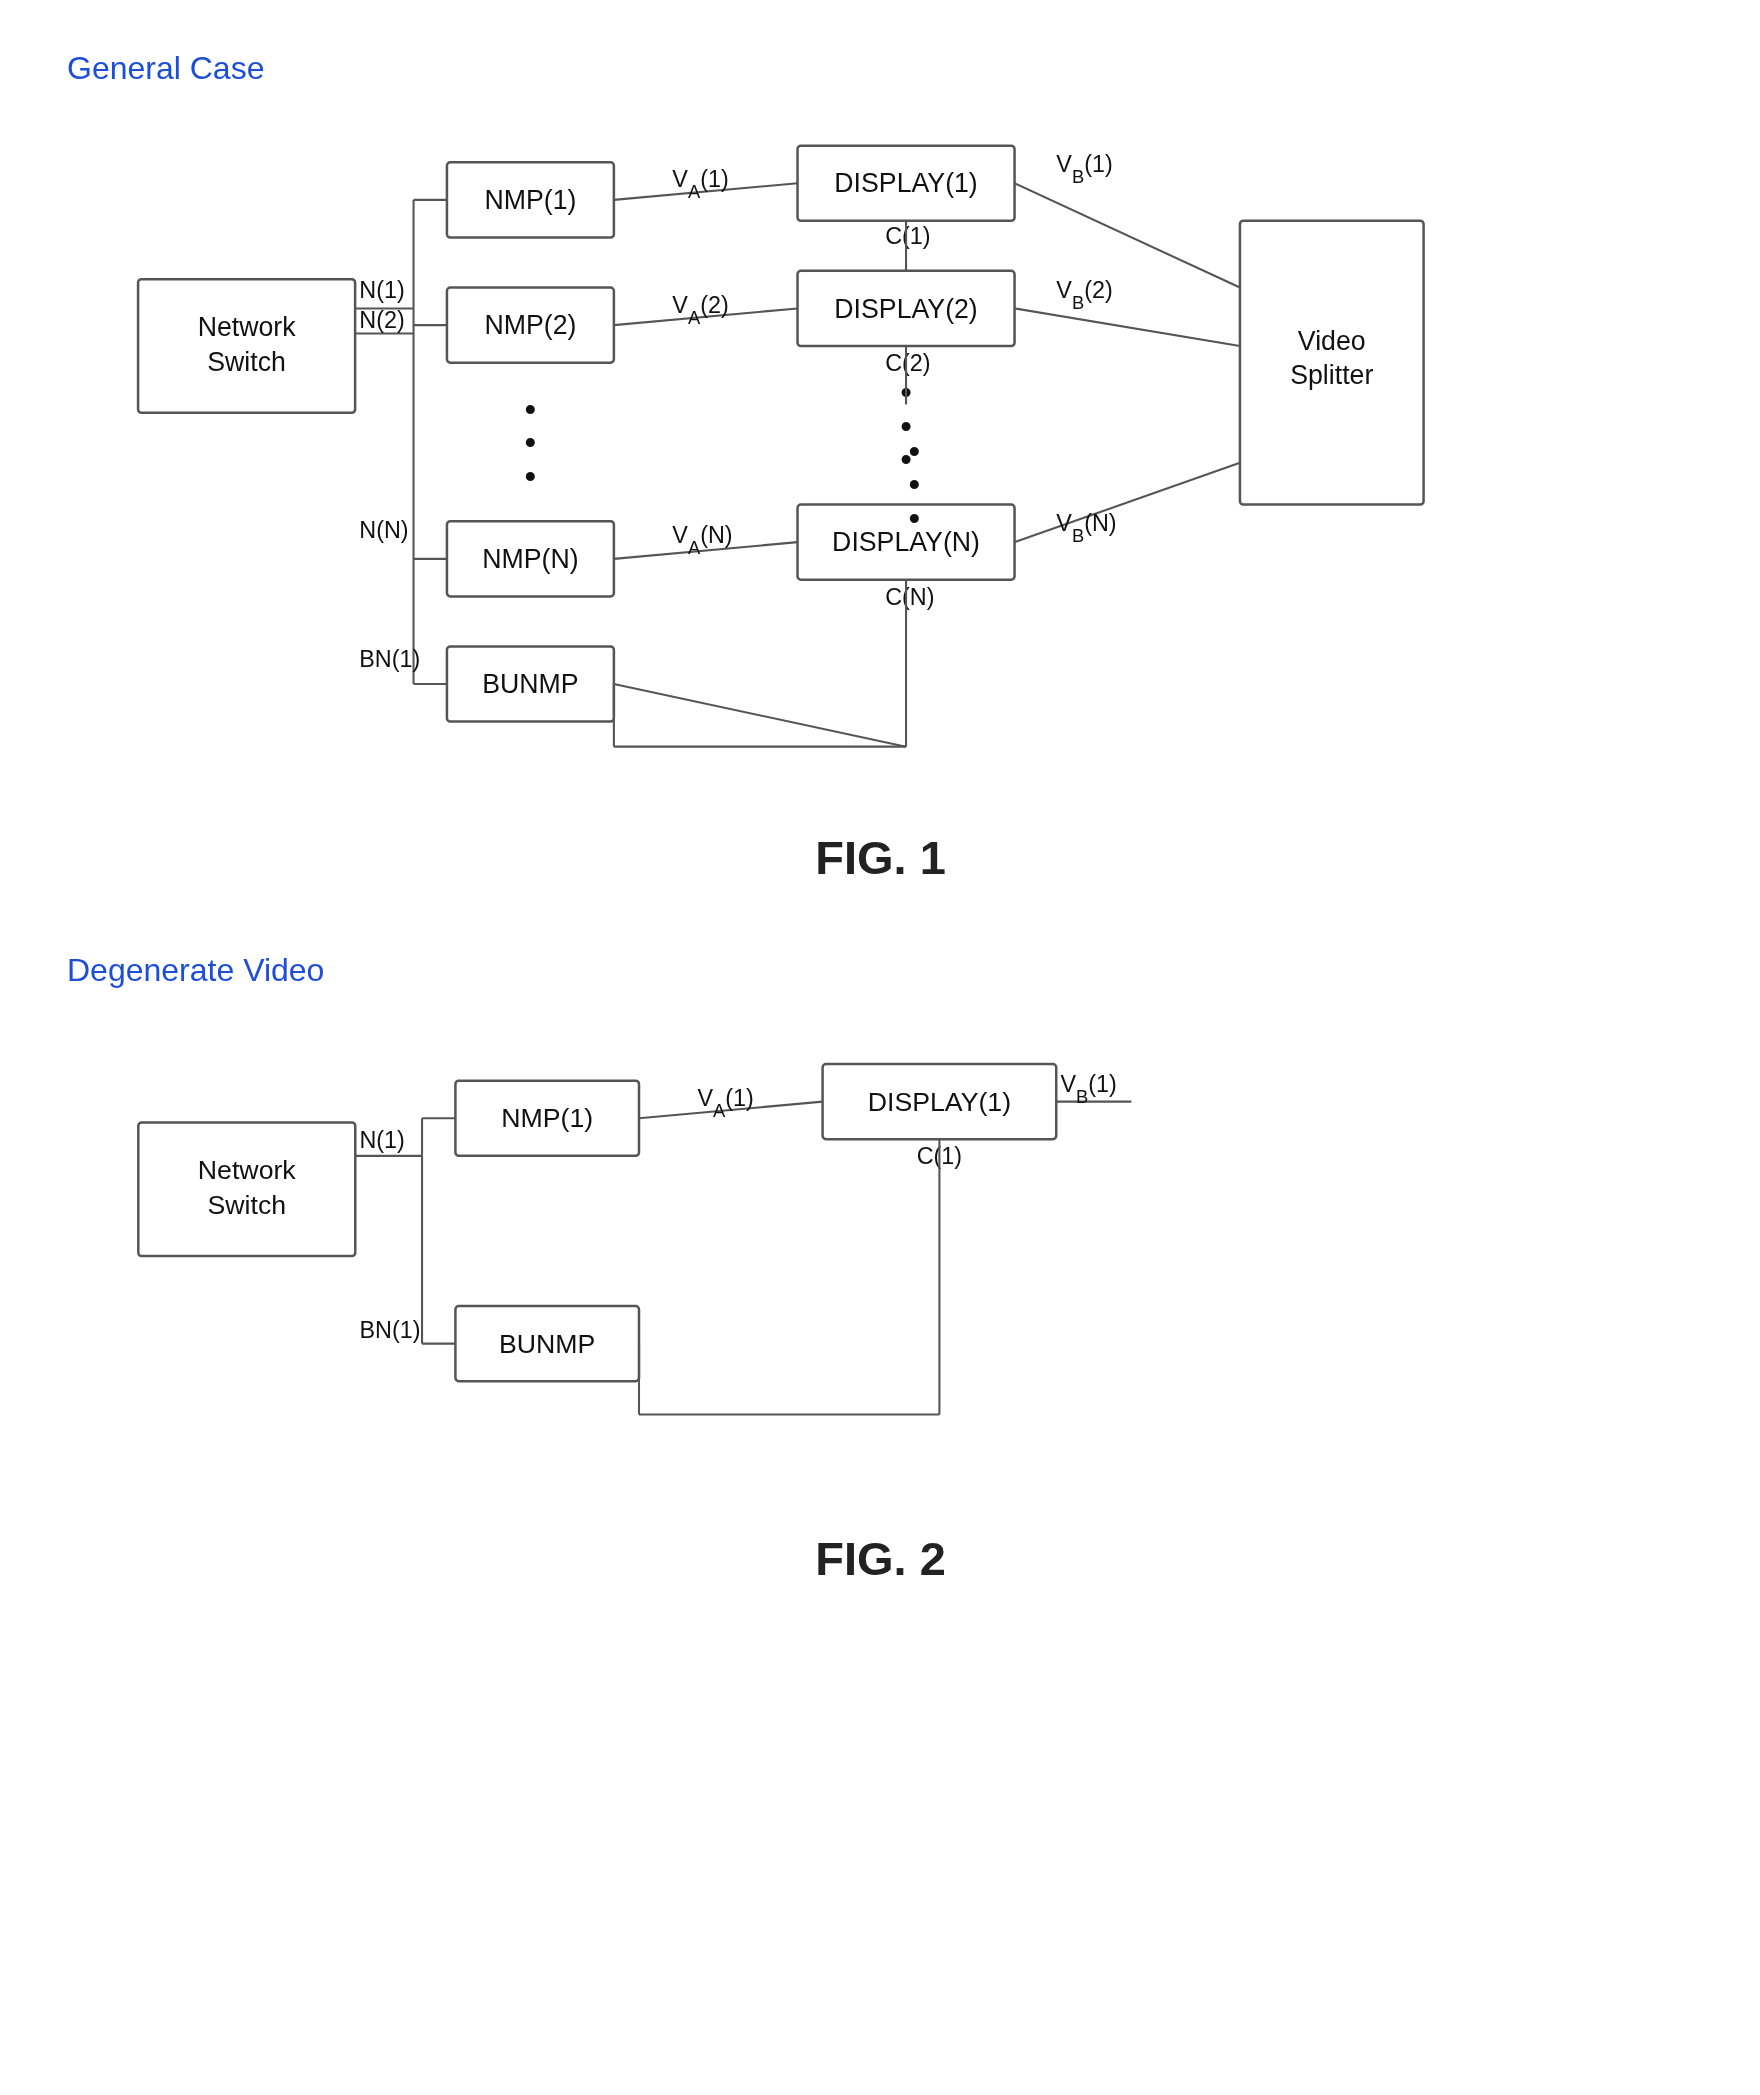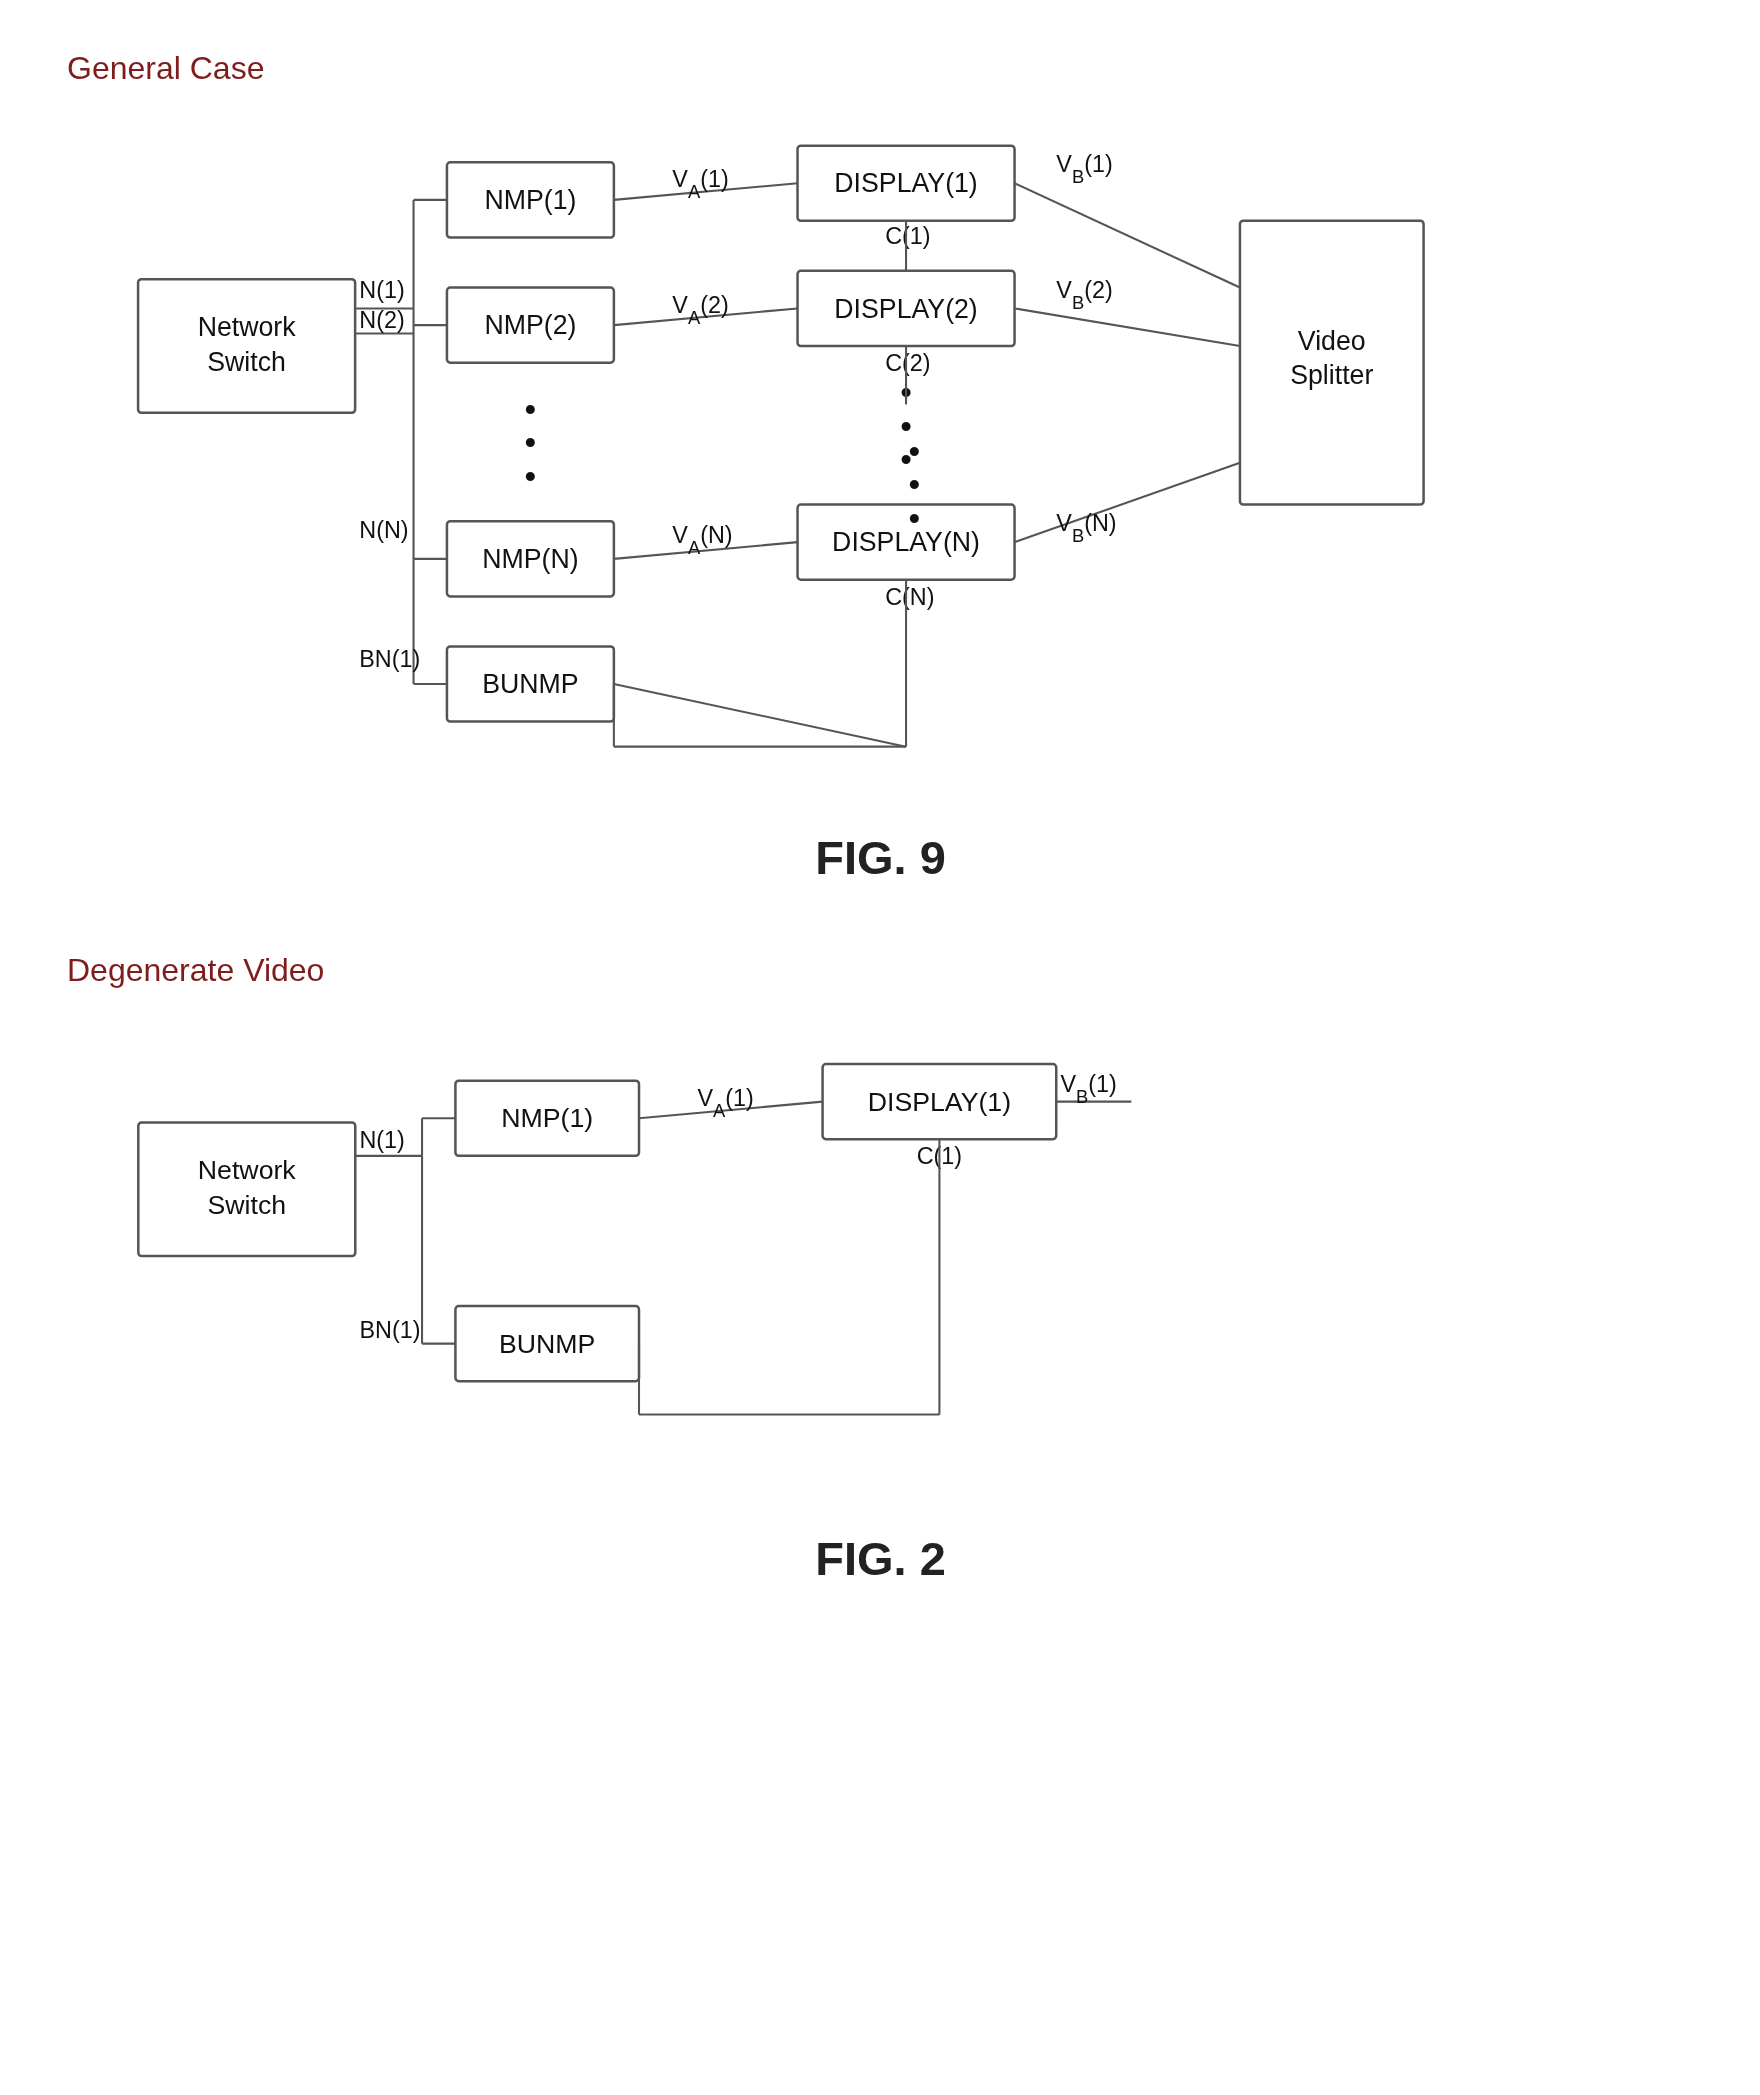--- a/index.html
+++ b/index.html
@@ -14,21 +14,21 @@
     .diagram-section {
       position: relative;
       width: 100%;
       margin-bottom: 67px;
     }
 
     .section-label {
       font-size: 32px;
       font-weight: normal;
       margin-bottom: 25px;
-      color: #7f1d1d;
+      color: #1d4ed8;
     }
 
     .fig-label {
       text-align: center;
       font-size: 47px;
       font-weight: bold;
       margin-top: 33px;
       color: #222;
     }
 
@@ -135,21 +135,21 @@
       <line x1="630" y1="685" x2="980" y2="760" stroke="#555" stroke-width="2.5"></line>
       <line x1="630" y1="760" x2="980" y2="760" stroke="#555" stroke-width="2.5"></line>
       <line x1="630" y1="685" x2="630" y2="760" stroke="#555" stroke-width="2.5"></line>
 
       <text x="990" y="420" text-anchor="middle" font-size="40">•</text>
       <text x="990" y="460" text-anchor="middle" font-size="40">•</text>
       <text x="990" y="500" text-anchor="middle" font-size="40">•</text>
 
     </svg>
   </div>
-  <div class="fig-label">FIG. 9</div>
+  <div class="fig-label">FIG. 1</div>
 </div>
 
 <div class="diagram-section">
   <div class="section-label">Degenerate Video</div>
   <div class="diagram-container">
     <svg width="1586" height="484" viewBox="0 0 1900 580">
 
       <rect x="60" y="130" width="260" height="160" fill="none" stroke="#555" stroke-width="3" rx="4"></rect>
       <text x="190" y="198" text-anchor="middle" font-size="32">Network</text>
       <text x="190" y="240" text-anchor="middle" font-size="32">Switch</text>

